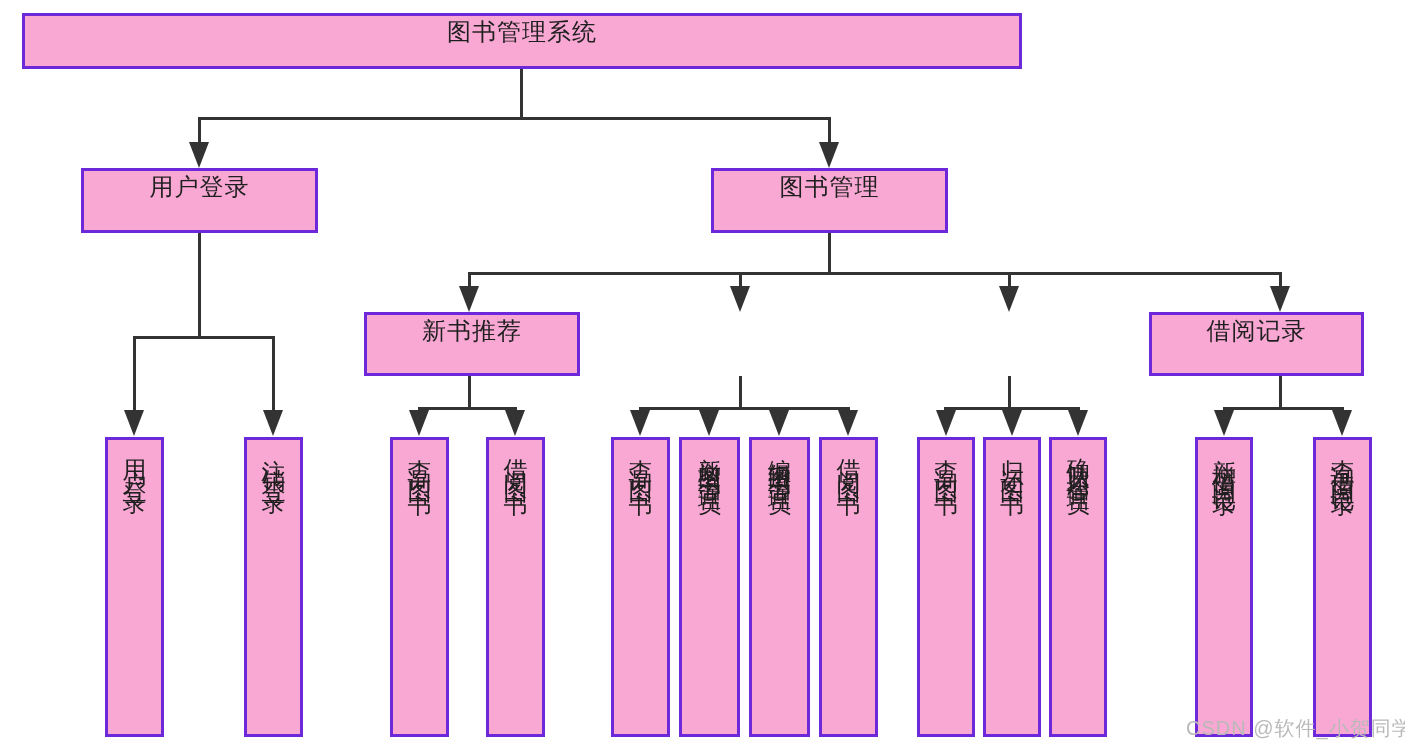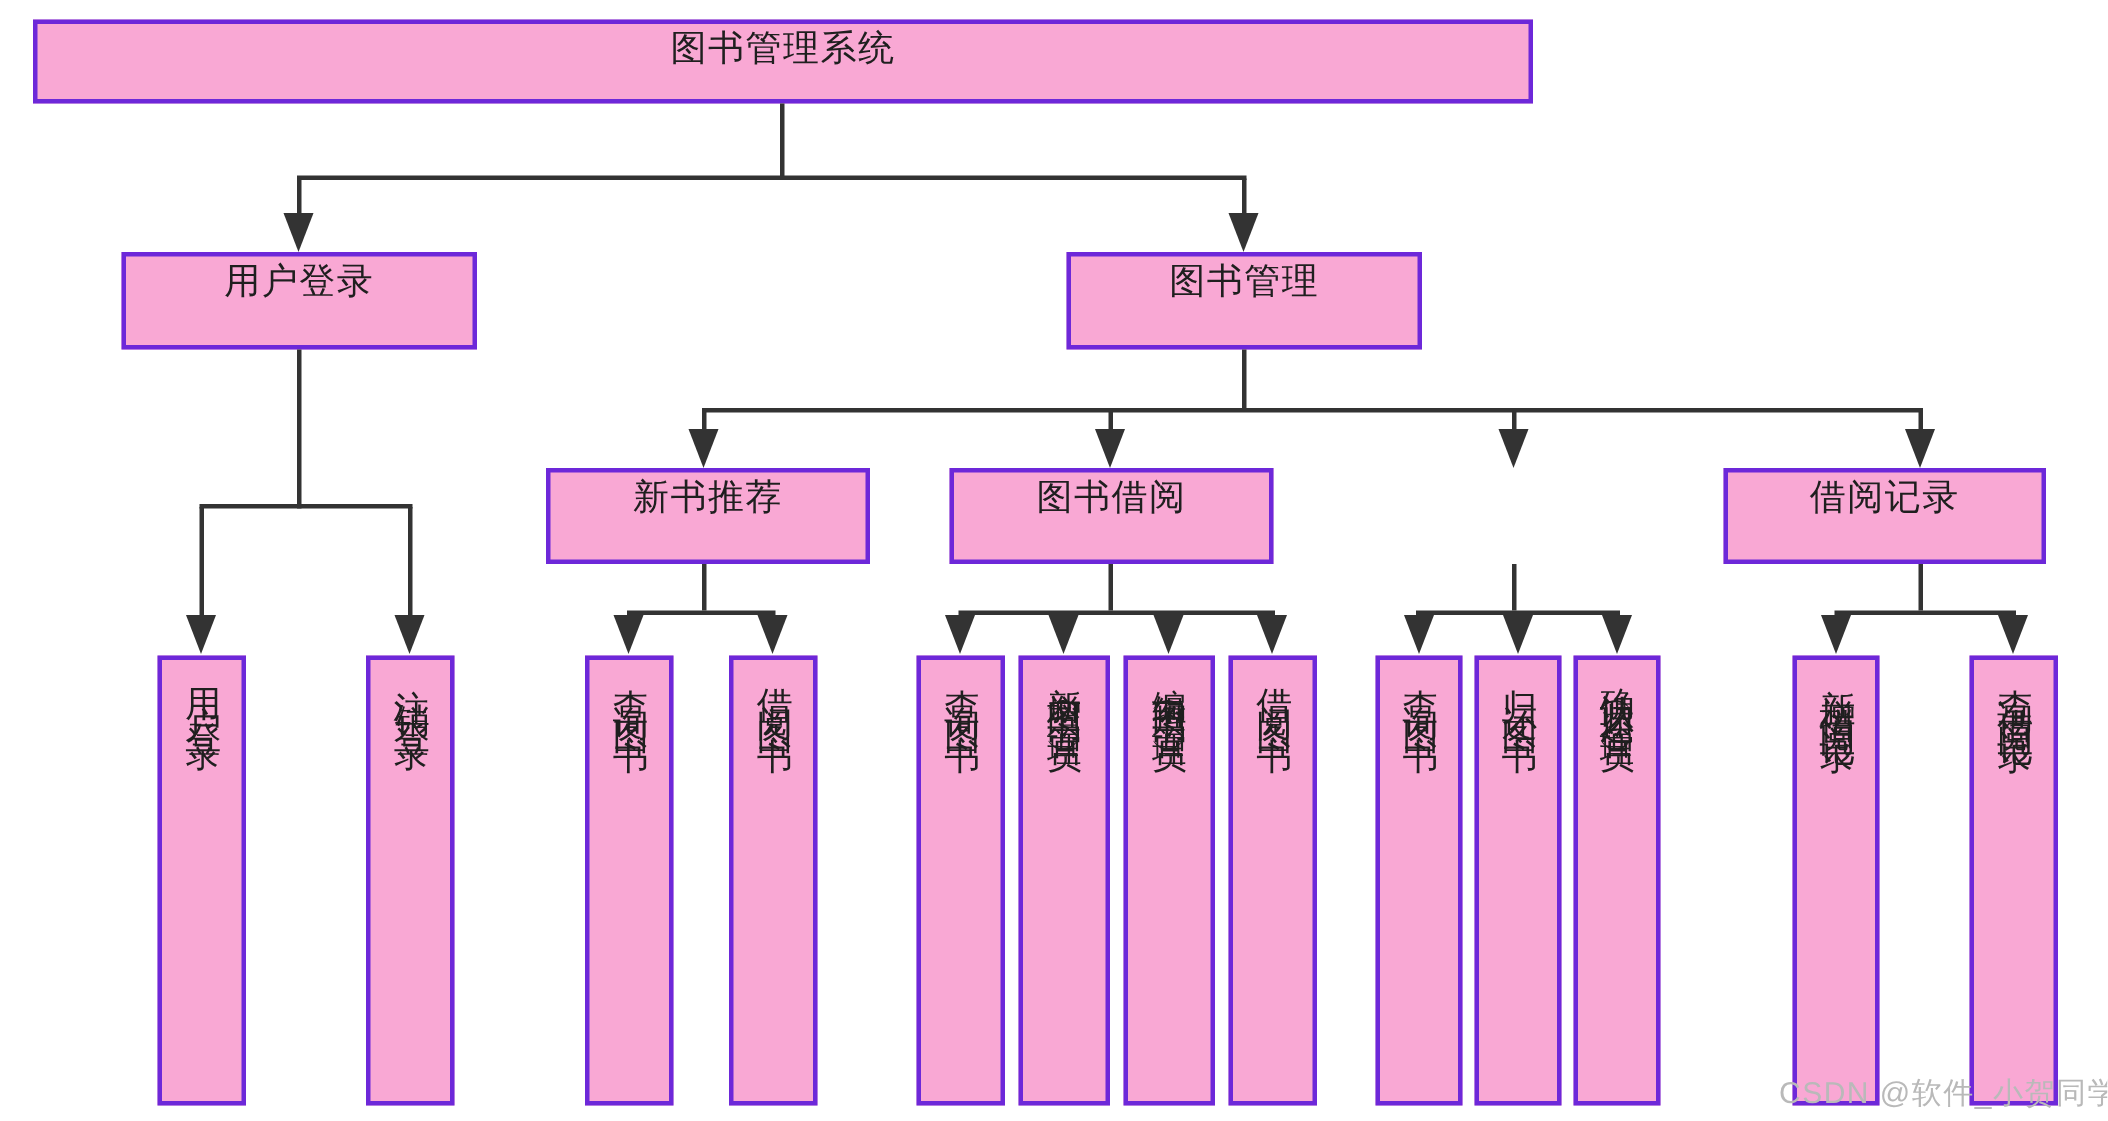--- a/index.html
+++ b/index.html
@@ -67,23 +67,20 @@
 
   <div class="node" style="left:81px;top:168px;width:237px;height:65px">
     <span class="hlabel">用户登录</span>
   </div>
   <div class="node" style="left:711px;top:168px;width:237px;height:65px">
     <span class="hlabel">图书管理</span>
   </div>
 
   <div class="node" style="left:364px;top:312px;width:216px;height:64px">
     <span class="hlabel">新书推荐</span>
-  </div>
-  <div class="node" style="left:633px;top:312px;width:216px;height:64px">
-    <span class="hlabel">图书借阅</span>
   </div>
   <div class="node" style="left:1149px;top:312px;width:215px;height:64px">
     <span class="hlabel">借阅记录</span>
   </div>
 
   <div class="node" style="left:105px;top:437px;width:59px;height:300px">
     <span class="vlabel sp4">用户登录</span>
   </div>
   <div class="node" style="left:244px;top:437px;width:59px;height:300px">
     <span class="vlabel sp4">注销登录</span>

